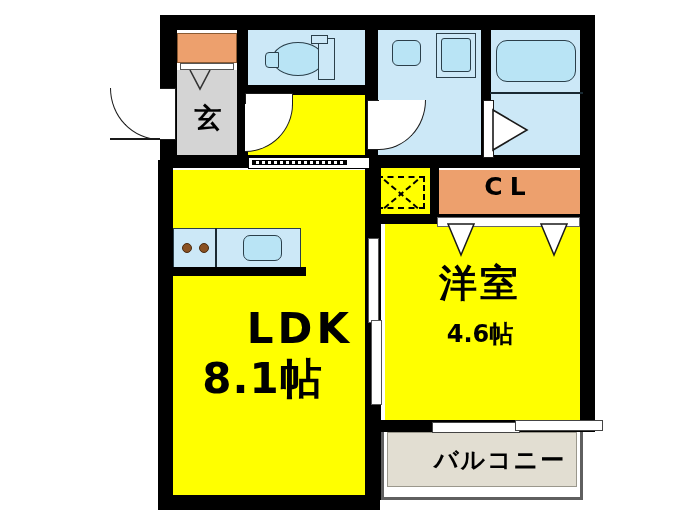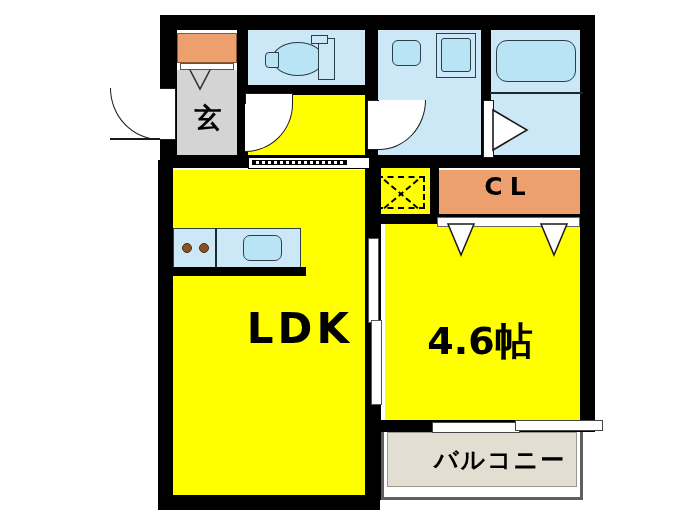--- a/index.html
+++ b/index.html
@@ -36,21 +36,21 @@
     color: #000000;
     font-family: "DejaVu Sans", "Liberation Sans", sans-serif;
     white-space: nowrap;
     line-height: 1;
     text-align: center;
     user-select: none;
   }
   .lbl-ldk   { font-size: 42px; font-weight: 700; letter-spacing: 4px; text-align: right; }
   .lbl-ldk2  { font-size: 42px; font-weight: 700; letter-spacing: 1px; }
   .lbl-yoshitsu { font-size: 38px; font-weight: 700; letter-spacing: 3px; }
-  .lbl-yoshitsu2{ font-size: 38px; font-weight: 700; letter-spacing: 0px; }
+  .lbl-yoshitsu2{ font-size: 24px; font-weight: 700; letter-spacing: 0px; }
   .lbl-genkan{ font-size: 27px; font-weight: 700; }
   .lbl-cl    { font-size: 25px; font-weight: 700; letter-spacing: 7px; }
   .lbl-balcony { font-size: 24px; font-weight: 700; letter-spacing: 2px; }
 
   
   .fixture {
     position: absolute;
     box-sizing: border-box;
     border: 1.6px solid #2b3f4a;
     background: #b9e4f5;
@@ -227,21 +227,23 @@
     <polygon points="0,0 26,0 13,31" fill="#ffffff" stroke="#1a1a1a" stroke-width="1.5"></polygon>
   </svg>
   <svg class="abs" style="left:541px; top:224px; width:26px; height:32px; overflow:visible;" viewBox="0 0 26 32">
     <polygon points="0,0 26,0 13,31" fill="#ffffff" stroke="#1a1a1a" stroke-width="1.5"></polygon>
   </svg>
 
   <div class="abs white" style="left:432px; top:422px; width:88px; height:11px; border:1.4px solid #444;"></div>
   <div class="abs white" style="left:515px; top:420px; width:88px; height:11px; border:1.4px solid #444;"></div>
 
   <div class="label lbl-ldk" style="left:188px; top:308px; width:165px;">LDK</div>
-
+  <div class="label lbl-ldk2" style="left:180px; top:358px; width:165px;">8.1帖</div>
+
+  <div class="label lbl-yoshitsu" style="left:405px; top:264px; width:150px;">洋室</div>
   <div class="label lbl-yoshitsu2" style="left:405px; top:322px; width:150px;">4.6帖</div>
 
   <div class="label lbl-genkan" style="left:180px; top:104px; width:56px;">玄</div>
 
   <div class="label lbl-cl" style="left:437px; top:174px; width:143px;">CL</div>
 
   <div class="label lbl-balcony" style="left:387px; top:448px; width:226px;">バルコニー</div>
 
 </div>
 

